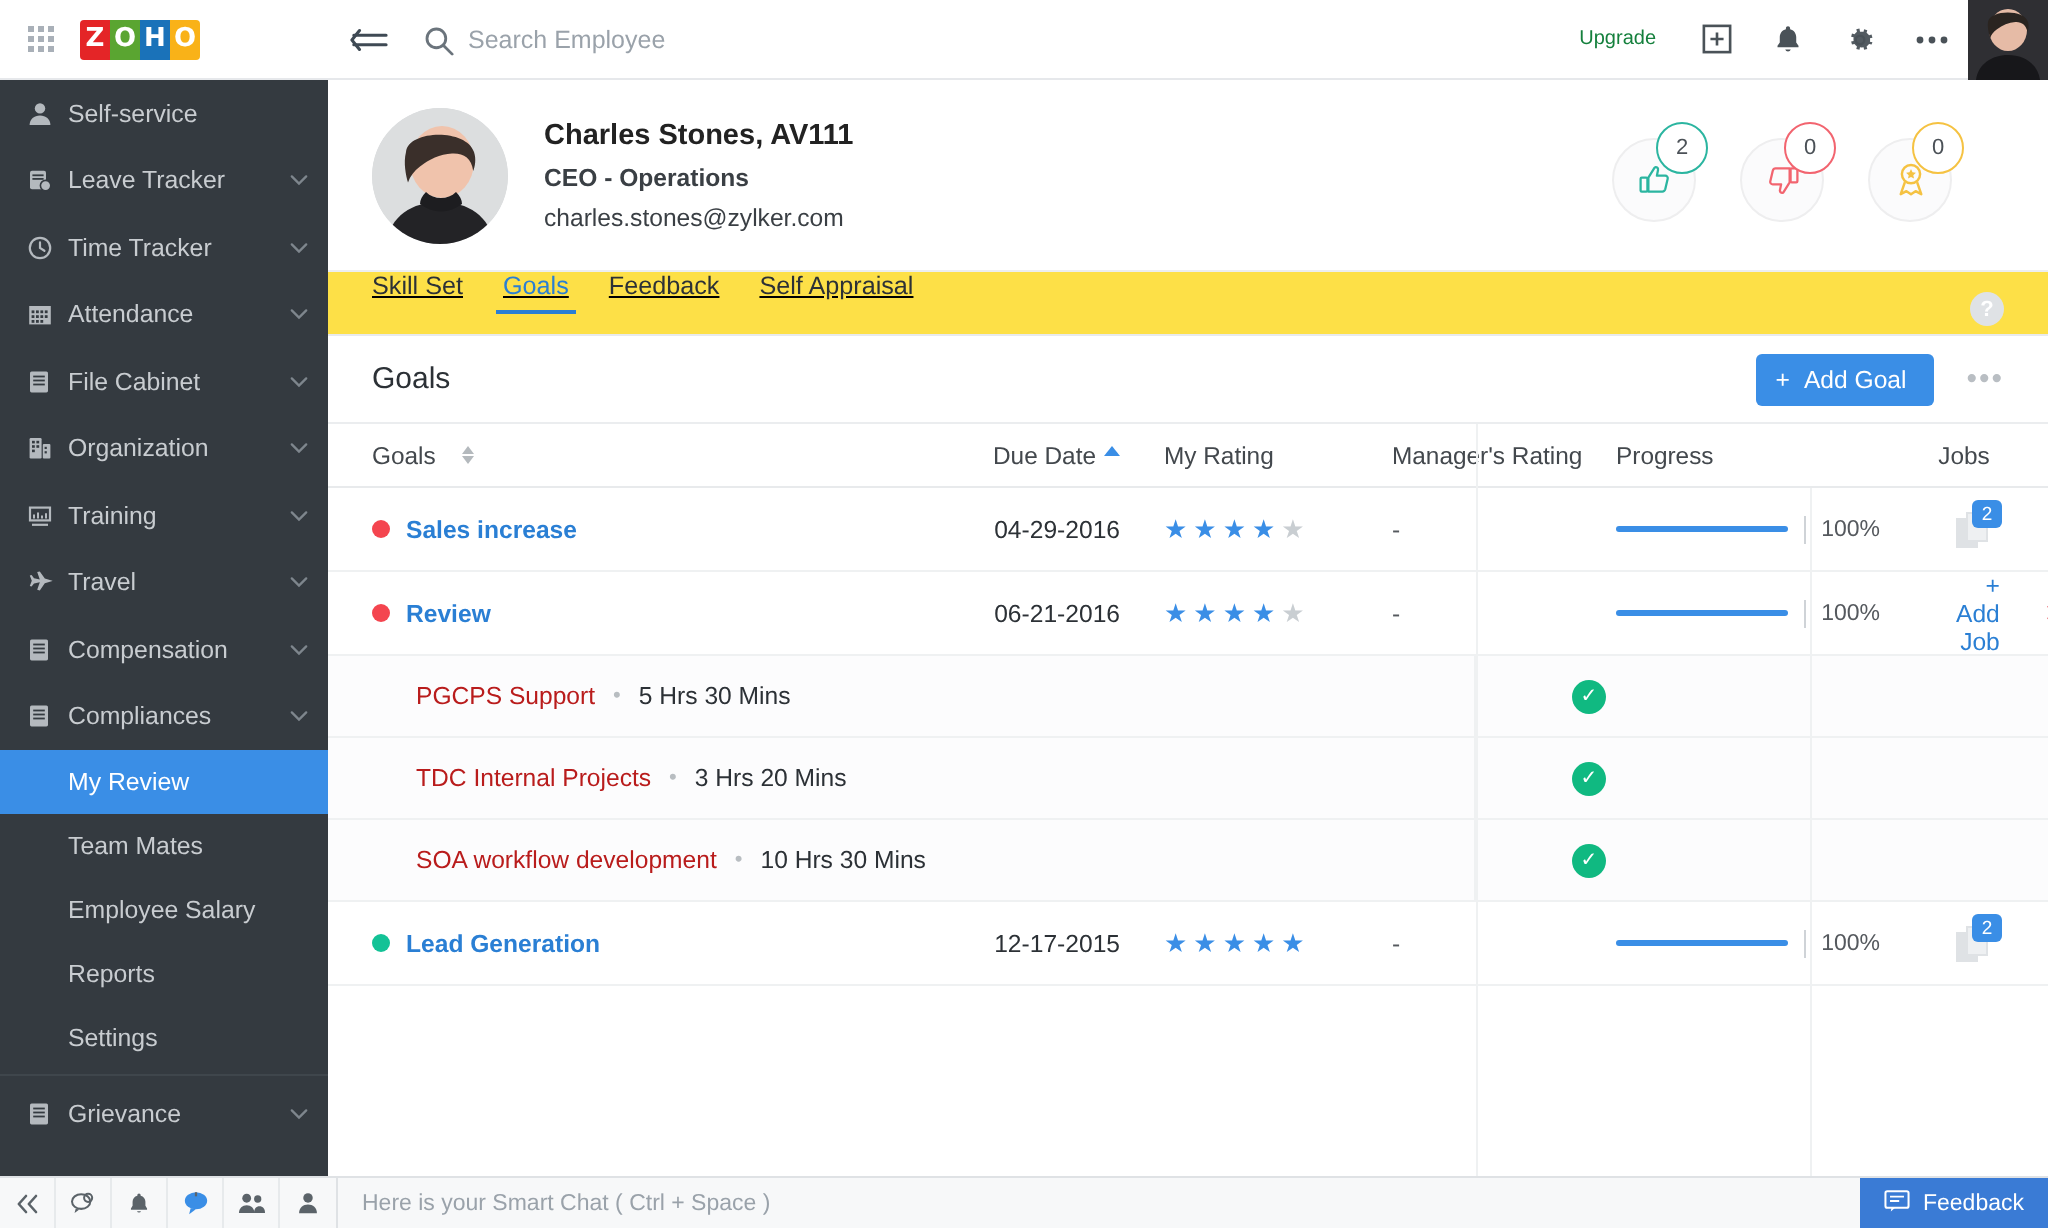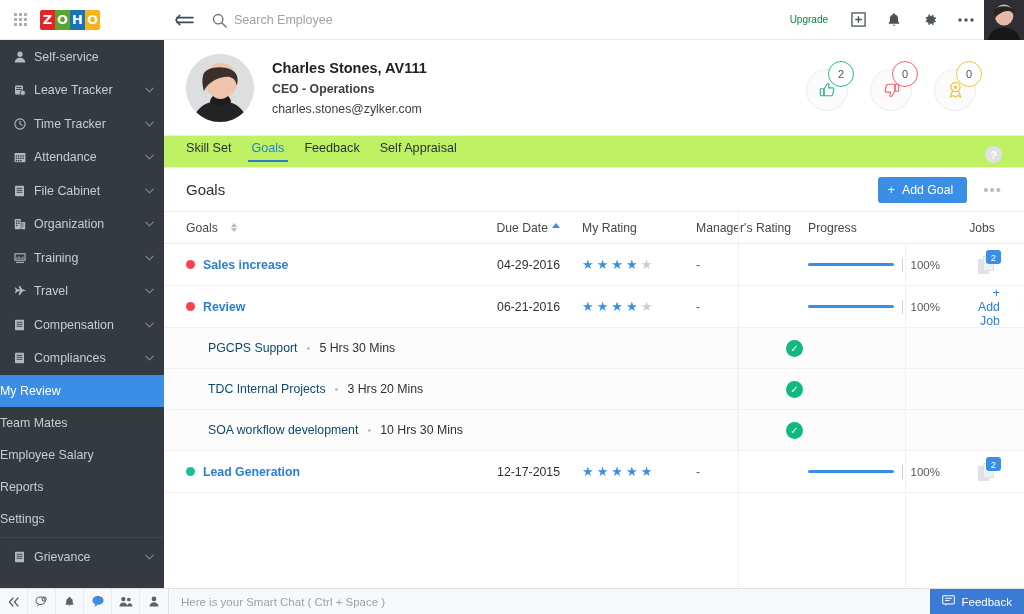--- a/index.html
+++ b/index.html
@@ -59,21 +59,21 @@
   .nav-item {
     height:33.5px; display:flex; align-items:center; padding:0 10px 0 14px;
     font-size:12.4px; color:#c8ccd0; cursor:pointer; position:relative;
   }
   .nav-item .ni-icon { width:20px; display:flex; align-items:center; color:#b4b9be; font-size:12px; flex:0 0 20px; }
   .nav-item .ni-label { flex:1; white-space:nowrap; }
   .nav-item .chev { color:#7e868d; font-size:9px; }
   .nav-item.expanded { background:#2b3034; color:#ffffff; }
   .nav-item.expanded .chev { color:#c8ccd0; }
   .sub-item {
-    height:32px; display:flex; align-items:center; 
+    height:32px; display:flex; align-items:center; padding-left:34px;
     font-size:12.4px; color:#c8ccd0; cursor:pointer;
   }
   .sub-item.active { background:#3a8ee6; color:#fff; }
   .nav-sep { height:1px; background:#3f464c; margin:2px 0; }
 
   
   .main { flex:1; background:#fff; display:flex; flex-direction:column; min-width:0; position:relative; }
 
   .profile {
     height:96px; flex:0 0 96px; display:flex; align-items:center; padding:0 22px 0 22px;
@@ -94,22 +94,22 @@
     display:flex;align-items:center;justify-content:center; position:absolute; bottom:0; left:0;
   }
   .badge-count {
     position:absolute; right:-2px; top:-4px; width:26px;height:26px;border-radius:50%;
     background:#fff; display:flex;align-items:center;justify-content:center;
     font-size:11px; color:#4b5157; font-weight:normal;
   }
 
   
   .tabs {
-    height:32px; flex:0 0 32px; display:flex; align-items:center; padding:0 22px;
-    border-bottom:1px solid #e8eaec; background:#bef264; position:relative;
+    height:32px; flex:0 0 32px; display:flex; align-items:flex-start; padding:0 22px;
+    border-bottom:1px solid #e8eaec; background:#fde047; position:relative;text-decoration:underline;
   }
   .tab {
     font-size:12.6px; color:#2c3136; padding:0 10px 7px 10px; cursor:pointer; position:relative;
   }
   .tab:first-child { padding-left:0; }
   .tab.active { color:#2a7fd4; }
   .tab.active:after {
     content:""; position:absolute; left:6px; right:6px; bottom:0; height:2px; background:#2a7fd4;
   }
   .help-icon {
@@ -169,21 +169,21 @@
   .jobs-badge {
     position:absolute; right:-6px; top:-5px; background:#3a8ee6; color:#fff; border-radius:3px;
     min-width:15px; height:14px; font-size:9.5px; display:flex; align-items:center; justify-content:center; padding:0 3px;
   }
   .add-job { color:#2a7fd4; font-size:12.3px; cursor:pointer; }
   .row-close { color:#e8646b; margin-left:22px; font-size:13px; cursor:pointer; }
 
   
   .subrow { display:flex; align-items:center; height:41px; border-bottom:1px solid #eff1f2; font-size:12.3px; background:#fcfcfd; }
   .subrow .s-name { width:574px; flex:0 0 574px; padding-left:44px; display:flex; align-items:center; gap:9px; border-right:1px solid #eff1f2; height:41px;}
-  .sub-link { color:#0c4a6e; cursor:pointer; }
+  .sub-link { color:#b91c1c; cursor:pointer; }
   .sub-sep { color:#b8bdc1; font-size:11px; }
   .sub-hrs { color:#2c3136; }
   .subrow .s-check { flex:1; padding-left:48px; display:flex; align-items:center; }
   .check-ok {
     width:17px;height:17px;border-radius:50%;background:#10b981;color:#fff;
     display:flex;align-items:center;justify-content:center;font-size:10px;
   }
 
   
   .vsep { position:absolute; top:0; bottom:0; width:1px; background:#eff1f2; }

